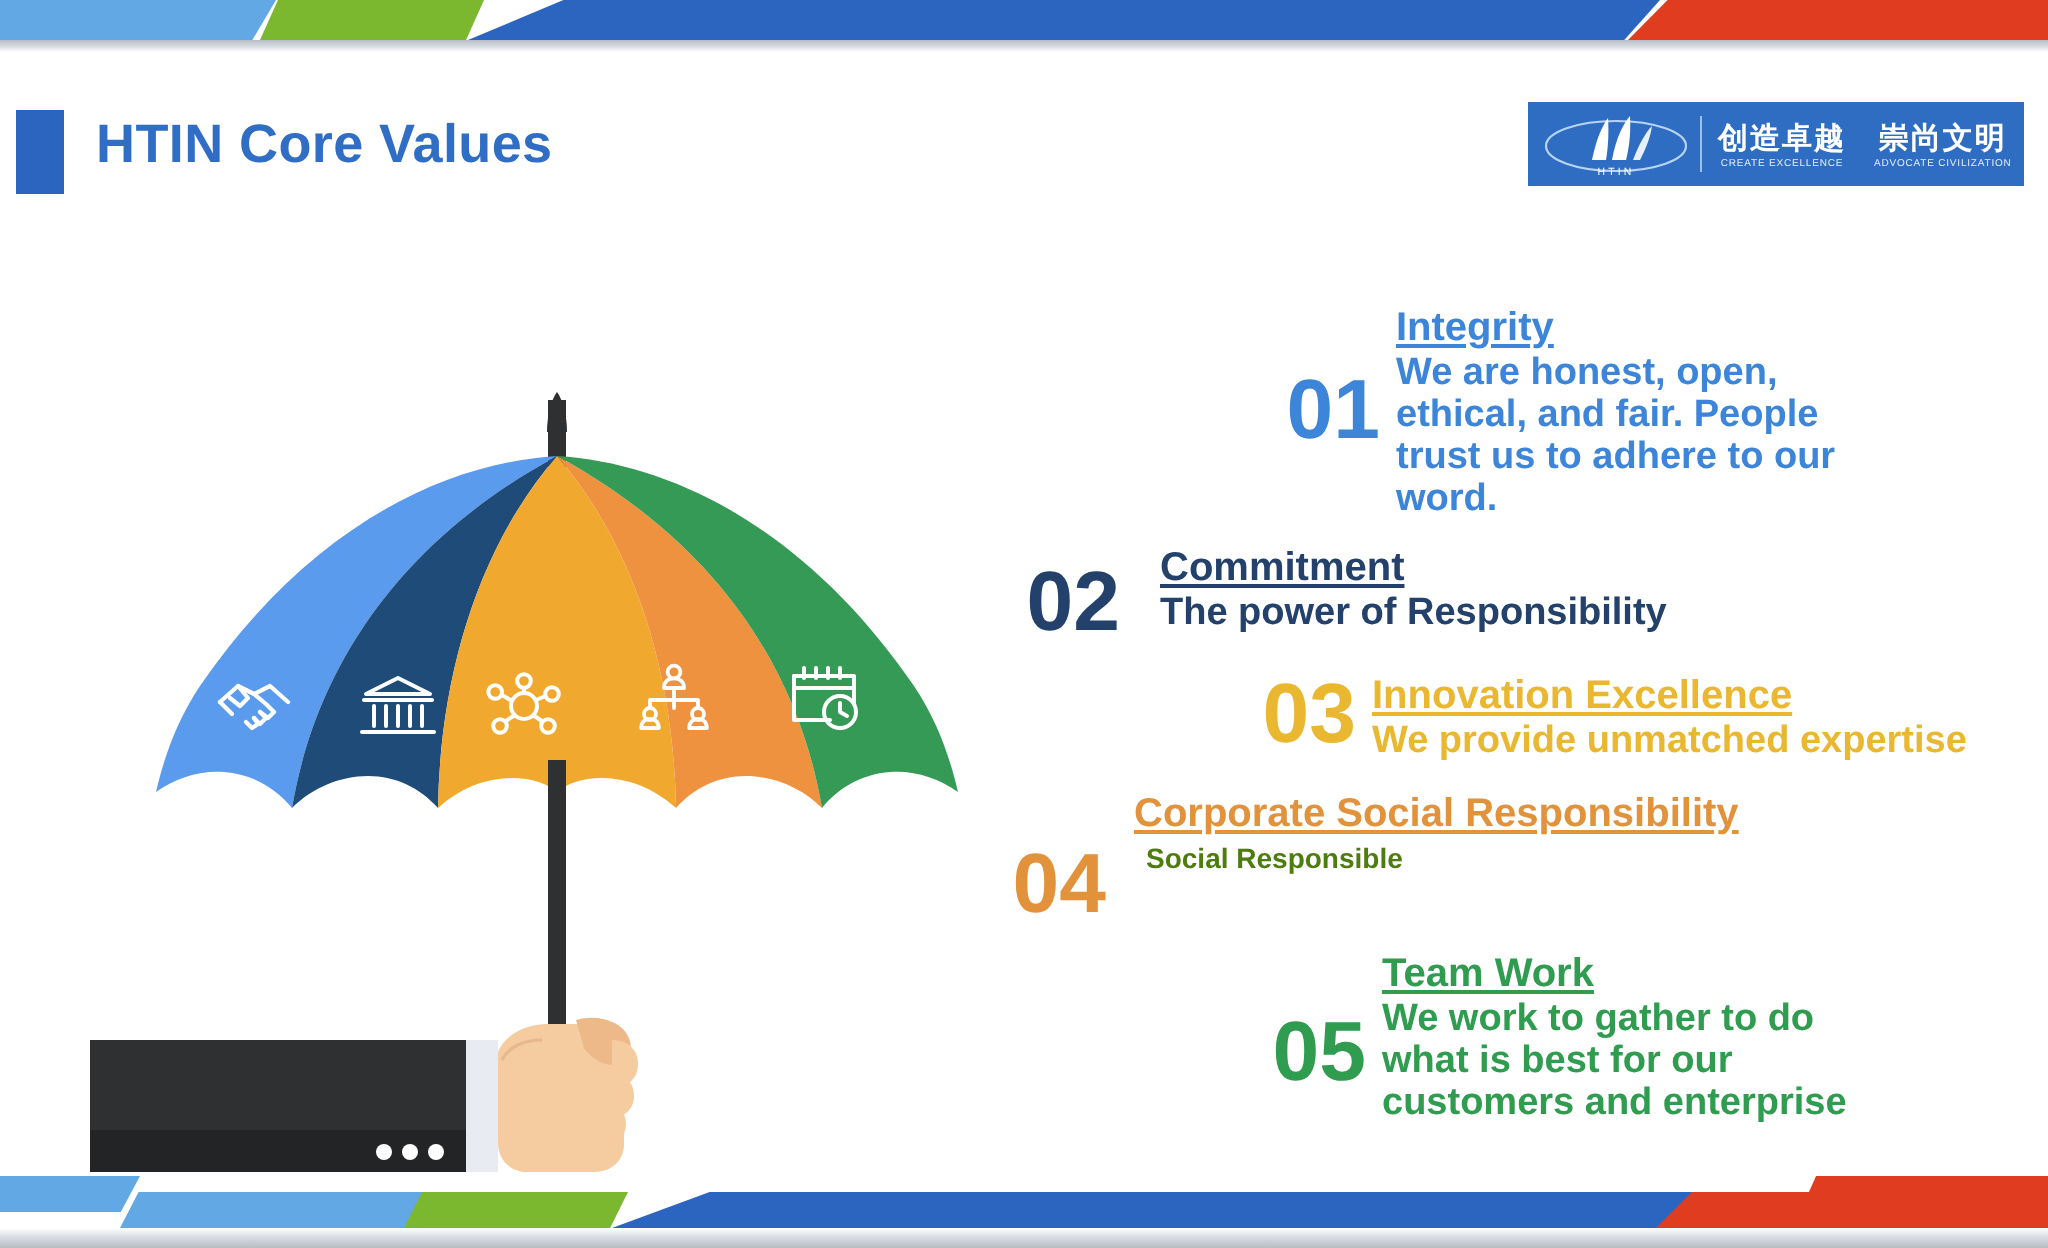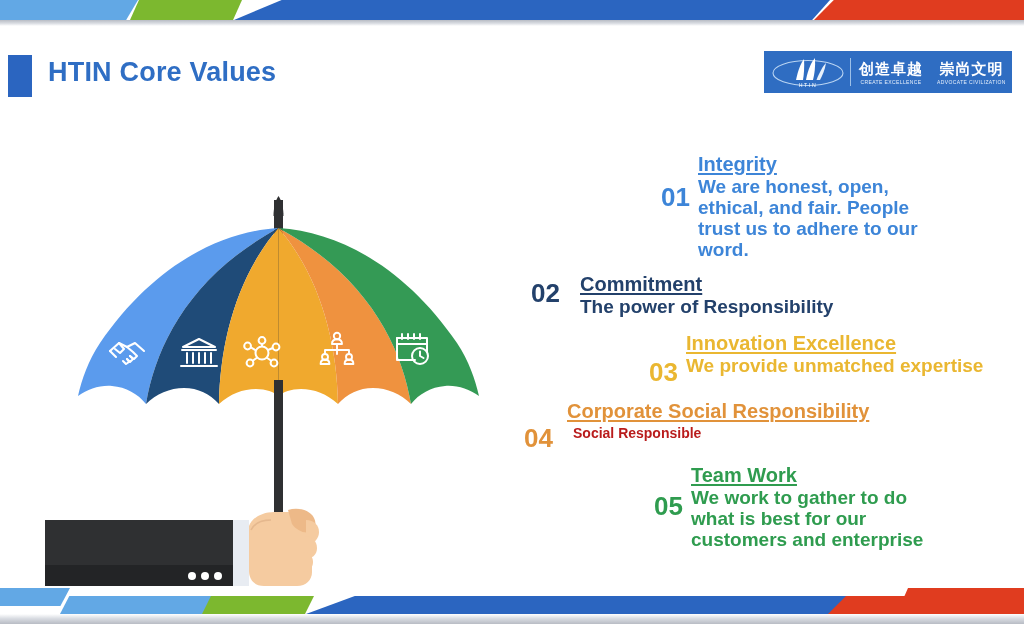--- a/index.html
+++ b/index.html
@@ -66,39 +66,39 @@
       letter-spacing: 1px; font-family: "DejaVu Sans", sans-serif; }
   .logo-en { font-size: 5px; color: #e4eefb; letter-spacing: .4px; line-height: 8px;
       white-space: nowrap; }
 
   
   .umbrella-wrap { position: absolute; left: 40px; top: 180px; width: 470px; height: 420px; }
 
   
   .values { position: absolute; left: 470px; top: 152px; width: 554px; }
   .value-row { position: relative; display: flex; align-items: flex-start; margin-bottom: 2px; }
-  .v-num { font-size: 26px; font-weight: bold; line-height: 1;
+  .v-num { font-size: 42px; font-weight: bold; line-height: 1;
       flex: 0 0 auto; text-align: right; }
   .v-body { display: flex; flex-direction: column; }
   .v-title { font-size: 20px; font-weight: bold; text-decoration: underline;
       text-underline-offset: 2px; line-height: 24px; white-space: nowrap; }
   .v-desc { font-size: 19px; font-weight: bold; line-height: 21px; }
 
   
   #row1 { margin-left: 160px; }
   #row1 .v-num { width: 60px; margin-top: 32px; }
   #row1 .v-body { margin-left: 8px; width: 250px; }
   #row1 .v-desc { white-space: normal; }
 
   #row2 { margin-left: 30px; margin-top: 12px; }
   #row2 .v-num { width: 60px; margin-top: 8px; }
   #row2 .v-body { margin-left: 20px; }
 
   #row3 { margin-left: 150px; margin-top: 14px; }
-  #row3 .v-num { width: 58px; margin-top: 28px; }
+  #row3 .v-num { width: 58px; }
   #row3 .v-body { margin-left: 8px; }
 
   #row4 { margin-left: 25px; margin-top: 14px; }
   #row4 .v-num { width: 58px; margin-top: 26px; }
   #row4 .v-body { margin-left: 14px; }
   #row4 .v-desc { margin-left: 6px; font-size: 14px; }
 
   #row5 { margin-left: 155px; margin-top: 12px; }
   #row5 .v-num { width: 58px; margin-top: 30px; }
   #row5 .v-body { margin-left: 8px; width: 262px; }
@@ -275,21 +275,21 @@
       <div class="v-body">
         <div class="v-title" style="color:#eab731">Innovation Excellence</div>
         <div class="v-desc" style="color:#eab731">We provide unmatched expertise</div>
       </div>
     </div>
 
     <div class="value-row" id="row4">
       <div class="v-num" style="color:#e1923a">04</div>
       <div class="v-body">
         <div class="v-title" style="color:#e1923a">Corporate Social Responsibility</div>
-        <div class="v-desc" style="color:#b91c1c">Social Responsible</div>
+        <div class="v-desc" style="color:#4d7c0f">Social Responsible</div>
       </div>
     </div>
 
     <div class="value-row" id="row5">
       <div class="v-num" style="color:#2f9c4f">05</div>
       <div class="v-body">
         <div class="v-title" style="color:#2f9c4f">Team Work</div>
         <div class="v-desc" style="color:#2f9c4f">We work to gather to do what is best for our customers and enterprise</div>
       </div>
     </div>

